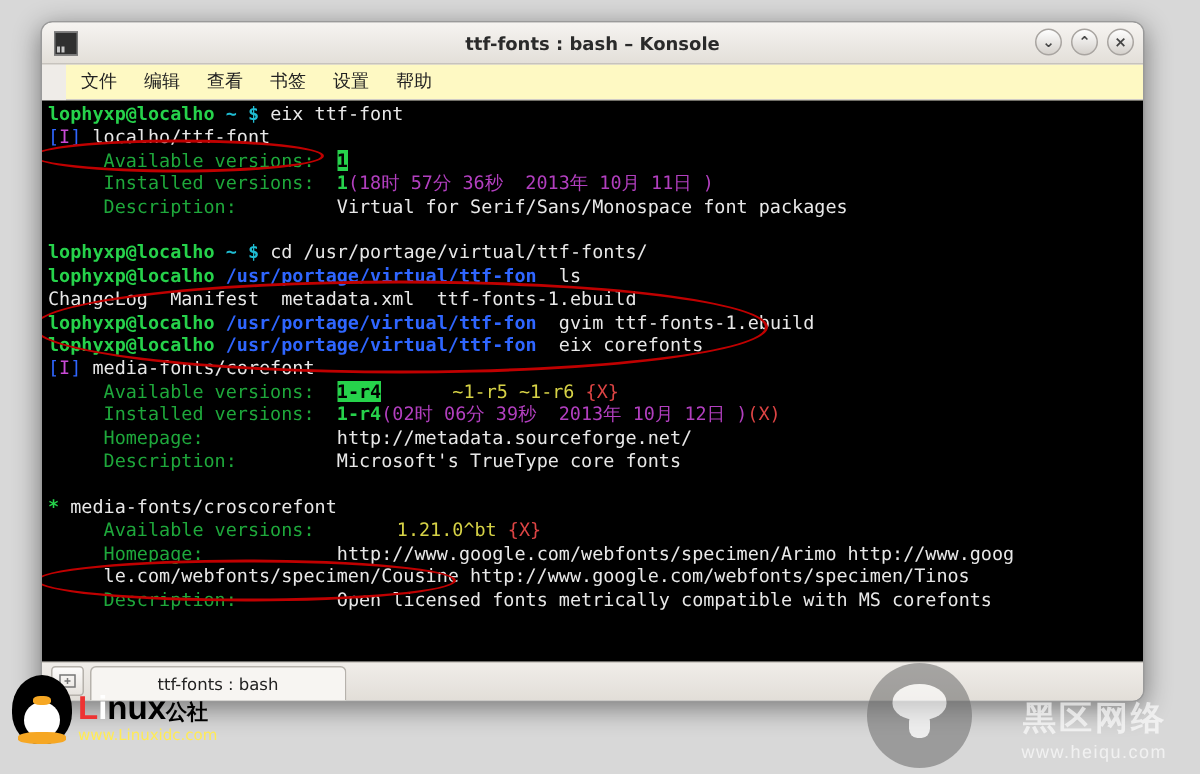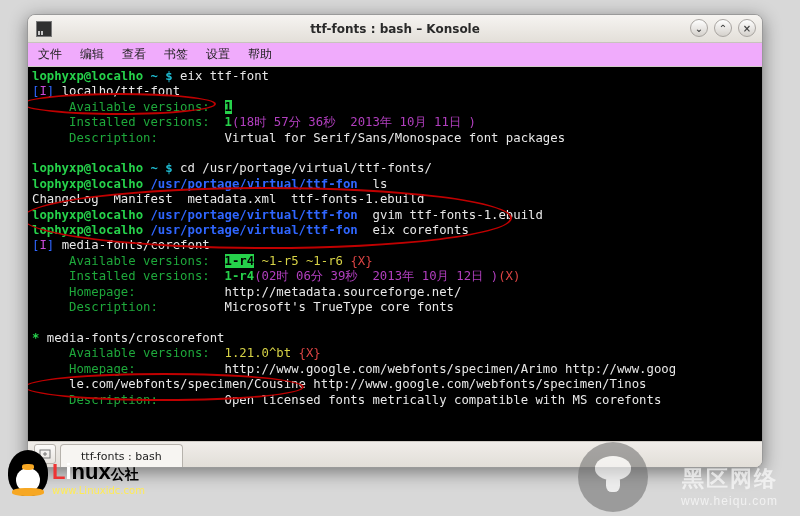--- a/index.html
+++ b/index.html
@@ -40,46 +40,46 @@
   .winbtns { position: absolute; right: 6px; top: 4px; display:flex; gap:6px;}
   .winbtn {
     width: 18px; height: 18px; border-radius: 9px;
     background: linear-gradient(#fefefe,#d5d1cc);
     border: 1px solid #a8a4a0;
     display:flex; align-items:center; justify-content:center;
     font-size: 10px; color:#444; cursor:pointer;
   }
   .menubar {
     height: 24px;
-    background: #f0abfc;
+    background: #fef9c3;
     display:flex; align-items:center; gap:18px;
     padding: 0 10px;
     border-bottom: 1px solid #d0ccc6;
-    font-size: 12px; color:#222;
+    font-size: 12px; color:#222;margin-left:16px;
   }
   .menubar span { cursor:pointer; }
   .term {
     background: #000;
     height: 374px;
     padding: 2px 4px;
     font-family: "DejaVu Sans Mono","Menlo",monospace;
     font-size: 12.3px;
     line-height: 15.4px;
     color: #c8c8c8;
     white-space: pre;
     position: relative;
     overflow: hidden;
   }
   .g { color:#26d24b; font-weight:bold;}    
   .gd{ color:#1ea83b;}                       
   .cy{ color:#1fbcd2; font-weight:bold;}     
   .bl{ color:#2f66ff; font-weight:bold;}     
   .pu{ color:#b23fbf;}                       
   .ma{ color:#c94ad6;}                       
-  .ye{ color:#d6d246;}                       
+  .ye{ color:#d6d246;margin-left:40px;}                       
   .rd{ color:#d44; }
   .wh{ color:#e8e8e8;}
   .inv{ background:#26d24b; color:#000; font-weight:bold;}
   .brk{ color:#2f66ff;}
   .tabbar {
     height: 26px;
     background: linear-gradient(#f0ede9,#e2ded8);
     border-top:1px solid #cfcbc5;
     display:flex; align-items:stretch;
     padding: 2px 6px 0 6px;
@@ -91,21 +91,21 @@
     border-radius:3px;
     display:flex; align-items:center; justify-content:center;
     color:#666; cursor:pointer;
   }
   .tab {
     margin-left:4px;
     border:1px solid #b6b2ac;
     border-bottom:none;
     background:#f7f5f2;
     border-radius:4px 4px 0 0;
-    padding: 2px 20px;
+    padding: 2px 44px;
     font-size: 11px; color:#222;
     display:flex; align-items:center;
   }
   .oval {
     position:absolute;
     border:2px solid #c00000;
     border-radius:50%;
     pointer-events:none;
   }
   .wm-logo {

